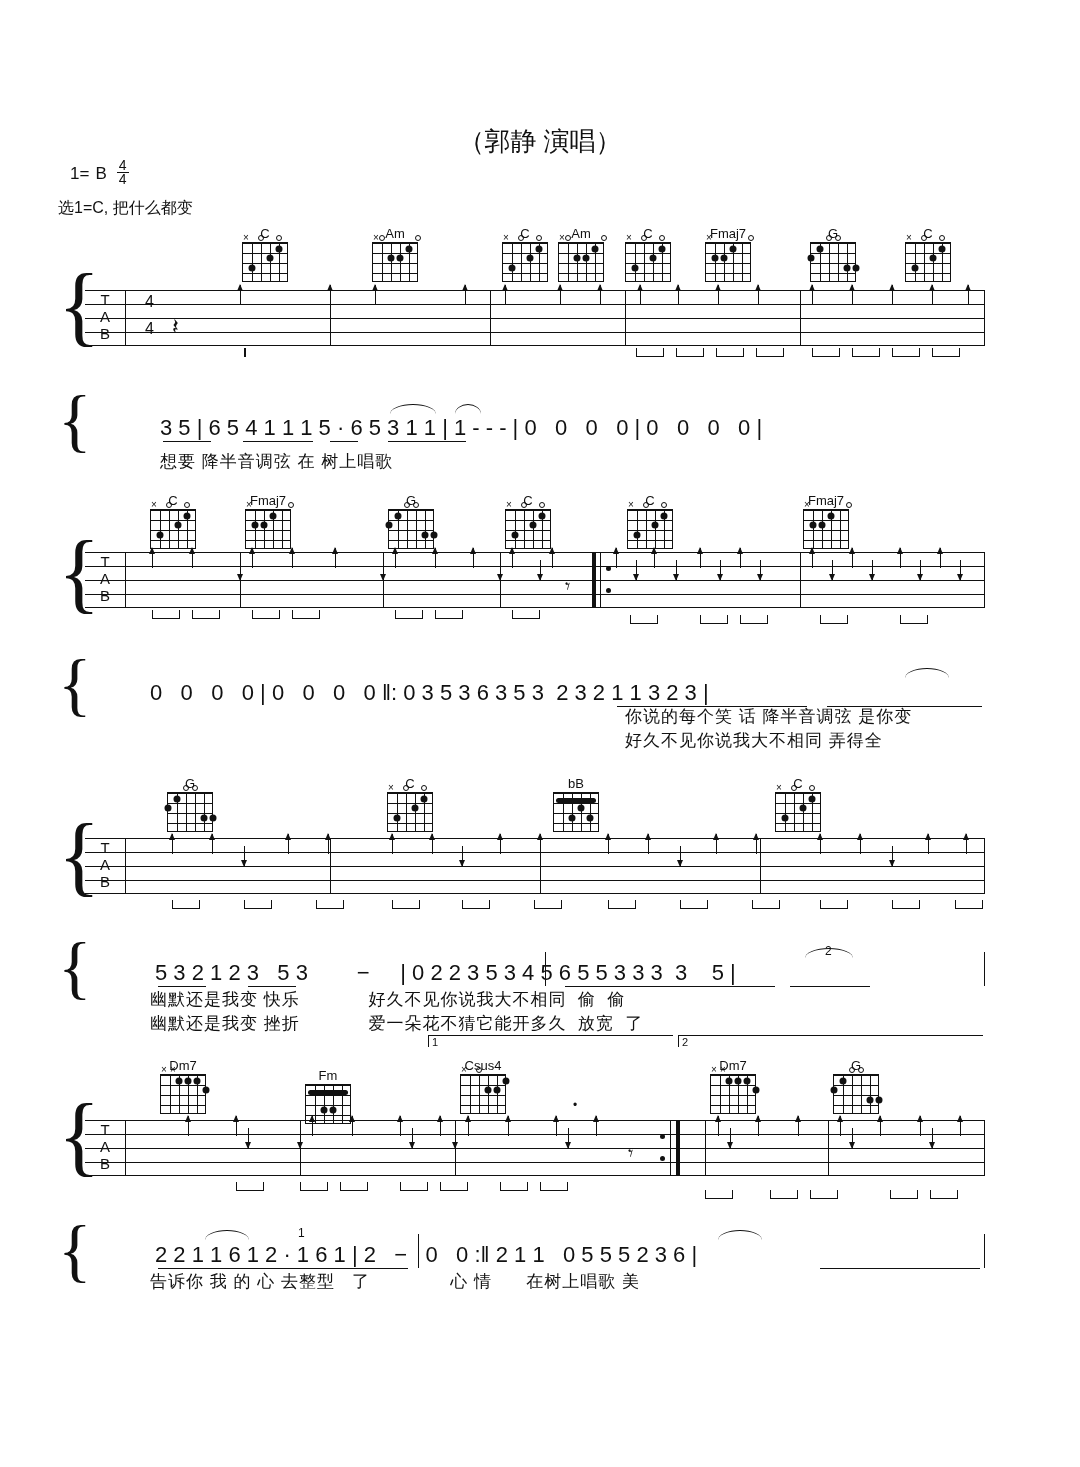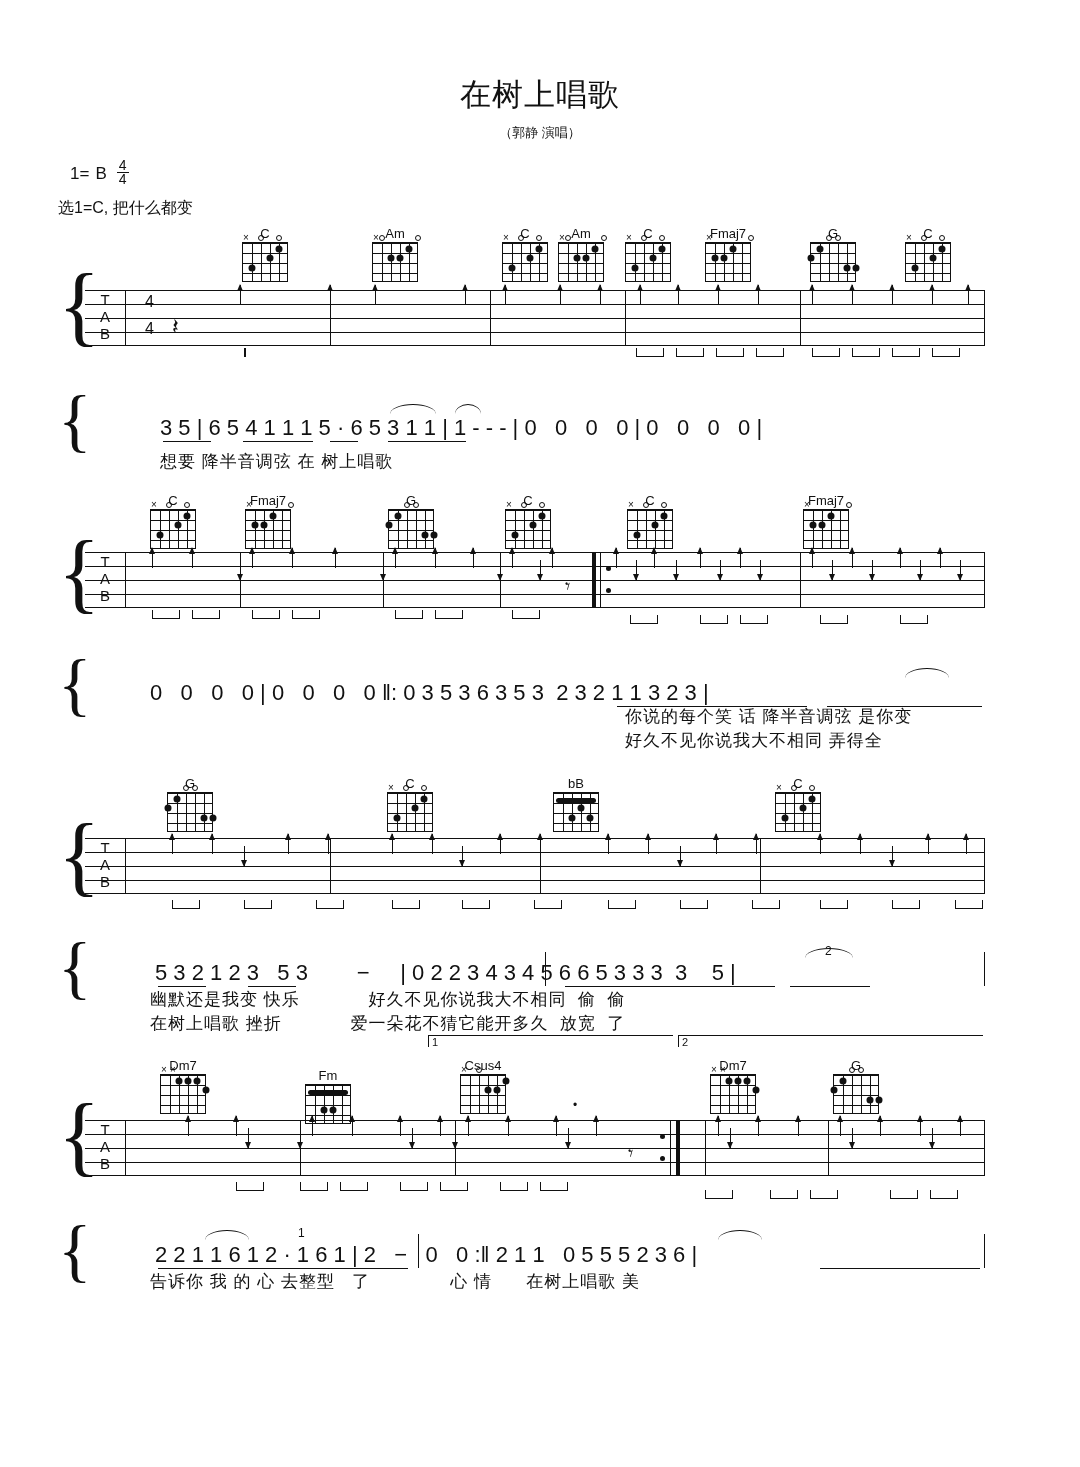--- a/index.html
+++ b/index.html
@@ -30,21 +30,21 @@
     font-size: 31px;
     font-family: "Liberation Sans", sans-serif;
     letter-spacing: 1px;
   }
   .subtitle {
     position: absolute;
     top: 124px;
     left: 0;
     width: 1080px;
     text-align: center;
-    font-size: 13px;
+    font-size: 26px;
     font-family: "Liberation Sans", sans-serif;
   }
   .keyline {
     position: absolute;
     top: 160px;
     left: 70px;
     font-size: 17px;
     font-family: "Liberation Sans", sans-serif;
     display: flex;
     align-items: center;
@@ -236,21 +236,20 @@
   .volta span {
     position: absolute; top: 0px; left: 3px; font-size: 11px;
     font-family: "Liberation Sans", sans-serif;
   }
 </style>
 </head>
 <body>
 
 <div class="sheet">
 
-  <div class="title">在树上唱歌</div>
   <div class="subtitle">（郭静 演唱）</div>
 
   <div class="keyline">
     <span>1=</span>
     <span>B</span>
     <span class="timesig">
       <span class="num">4</span>
       <span>4</span>
     </span>
   </div>
@@ -773,32 +772,32 @@
     <div class="beam" style="left:462px; top:900px; width:28px;"></div>
     <div class="beam" style="left:534px; top:900px; width:28px;"></div>
     <div class="beam" style="left:608px; top:900px; width:28px;"></div>
     <div class="beam" style="left:680px; top:900px; width:28px;"></div>
     <div class="beam" style="left:752px; top:900px; width:28px;"></div>
     <div class="beam" style="left:820px; top:900px; width:28px;"></div>
     <div class="beam" style="left:892px; top:900px; width:28px;"></div>
     <div class="beam" style="left:955px; top:900px; width:28px;"></div>
 
     <div class="brace" style="left:58px; top:945px; font-size:70px; line-height:46px;">{</div>
-    <div class="numrow" style="left:155px; top:960px;">5 3 2 1 2 3   5 3        −     | 0 2 2 3 4 3 4 5 6 6 5 3 3 3  3    5 |</div>
+    <div class="numrow" style="left:155px; top:960px;">5 3 2 1 2 3   5 3        −     | 0 2 2 3 5 3 4 5 6 5 5 3 3 3  3    5 |</div>
     <div class="uline" style="left:158px; top:986px; width:48px;"></div>
     <div class="uline" style="left:248px; top:986px; width:48px;"></div>
     <div class="uline" style="left:565px; top:986px; width:210px;"></div>
     <div class="uline" style="left:790px; top:986px; width:80px;"></div>
     <div class="slur" style="left:805px; top:948px; width:48px;"></div>
     <div class="tinytxt" style="left:825px; top:944px;">2</div>
     <div class="barline" style="left:545px; top:952px; height:34px;"></div>
     <div class="barline" style="left:984px; top:952px; height:34px;"></div>
 
     <div class="lyricrow" style="left:150px; top:988px;">幽默还是我变 快乐            好久不见你说我大不相同  偷  偷</div>
-    <div class="lyricrow" style="left:150px; top:1012px;">在树上唱歌 挫折            爱一朵花不猜它能开多久  放宽  了</div>
+    <div class="lyricrow" style="left:150px; top:1012px;">幽默还是我变 挫折            爱一朵花不猜它能开多久  放宽  了</div>
   </div>
 
   <div class="system" style="top:0;">
 
     <div class="volta" style="left:428px; top:1035px; width:245px;">
       <span>1</span>
     </div>
     <div class="volta" style="left:678px; top:1035px; width:305px;">
       <span>2</span>
     </div>

